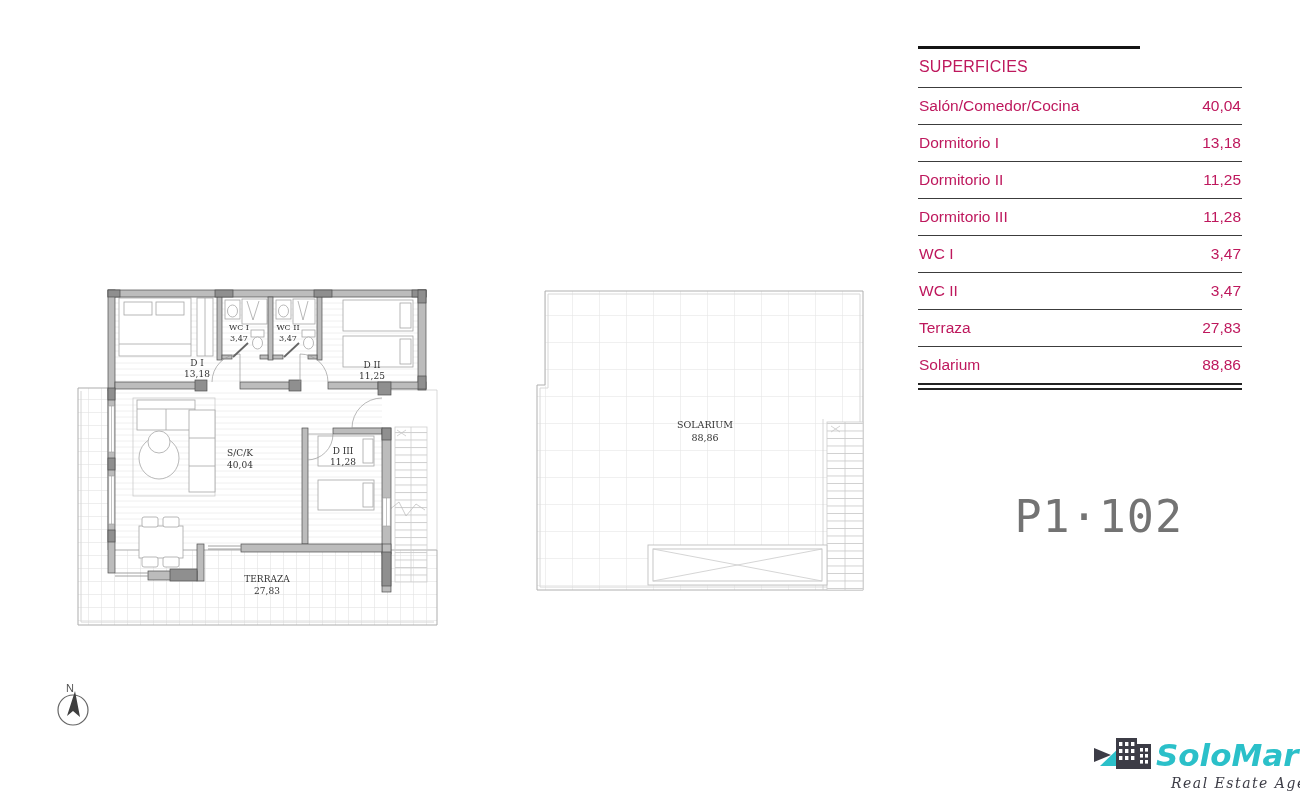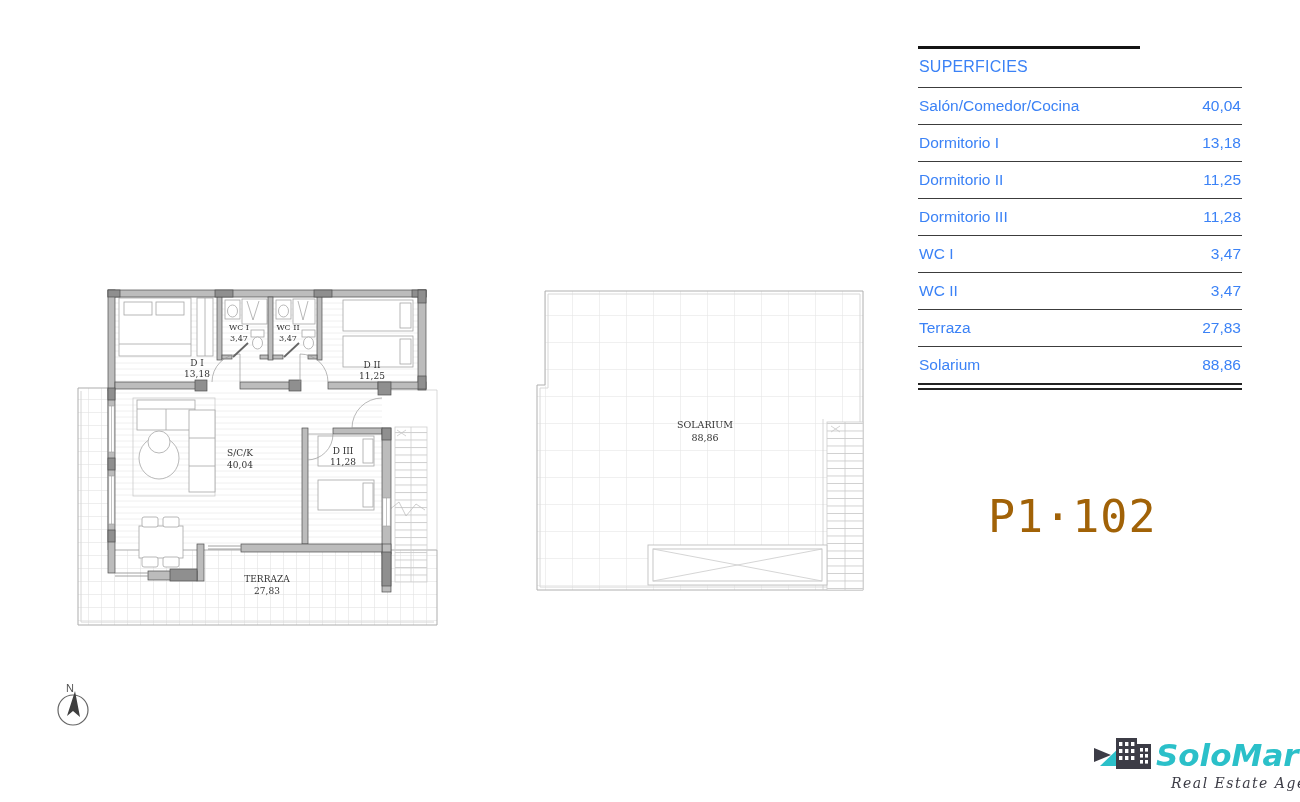--- a/index.html
+++ b/index.html
@@ -1,30 +1,30 @@
 <!DOCTYPE html>
 <html><head>
 <meta charset="utf-8">
 <style>
   html,body{margin:0;padding:0;background:#ffffff;}
   #page{position:relative;width:1300px;height:802px;background:#fff;overflow:hidden;
         font-family:"Liberation Sans",sans-serif;}
   .abs{position:absolute;}
   
-  #surf-table{left:918px;top:46px;width:324px;color:#3b82f6;}
+  #surf-table{left:918px;top:46px;width:324px;color:#be185d;}
   .t-topline{width:222px;border-top:3px solid #141414;}
   .t-head{font-size:16px;letter-spacing:.2px;padding:9px 1px 11px 1px;}
   .t-row{display:flex;justify-content:space-between;align-items:center;
          border-top:1px solid #3c3c3c;padding:8px 1px;font-size:15.5px;line-height:20px;gap:44px;}
   .t-label{white-space:nowrap;}
   .t-val{white-space:nowrap;}
   .t-bottomline{height:3px;border-top:2px solid #222;border-bottom:2px solid #222;margin-top:0px;}
   
-  #unit-label{left:988px;top:490px;width:195px;text-align:left;
-      font-family:"DejaVu Sans Mono",monospace;font-size:45px;color:#a16207;letter-spacing:1px;}
+  #unit-label{left:988px;top:490px;width:195px;text-align:right;
+      font-family:"DejaVu Sans Mono",monospace;font-size:45px;color:#737373;letter-spacing:1px;}
   
   .logo-name{font-family:"DejaVu Sans",sans-serif;font-weight:bold;font-style:italic;}
   .logo-tag{font-family:"DejaVu Serif",serif;font-style:italic;letter-spacing:1.5px;}
 </style>
 </head>
 <body>
 
 <div id="page">
 
   <svg class="abs" style="left:75px;top:282px;" width="365" height="350" viewBox="0 0 365 350">

